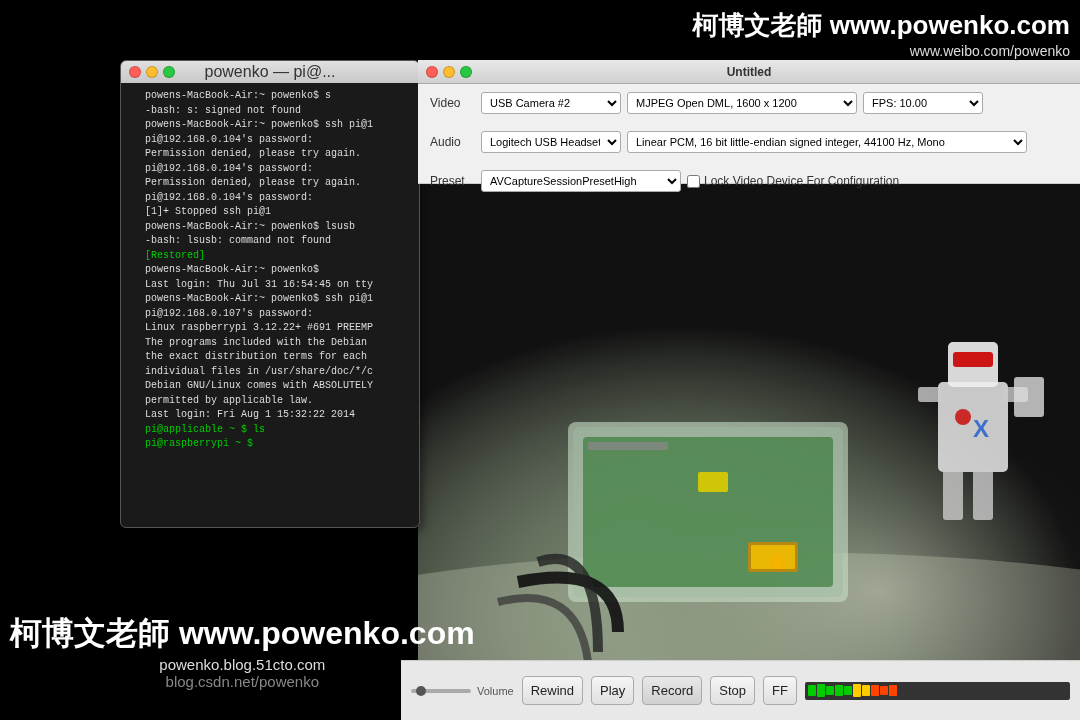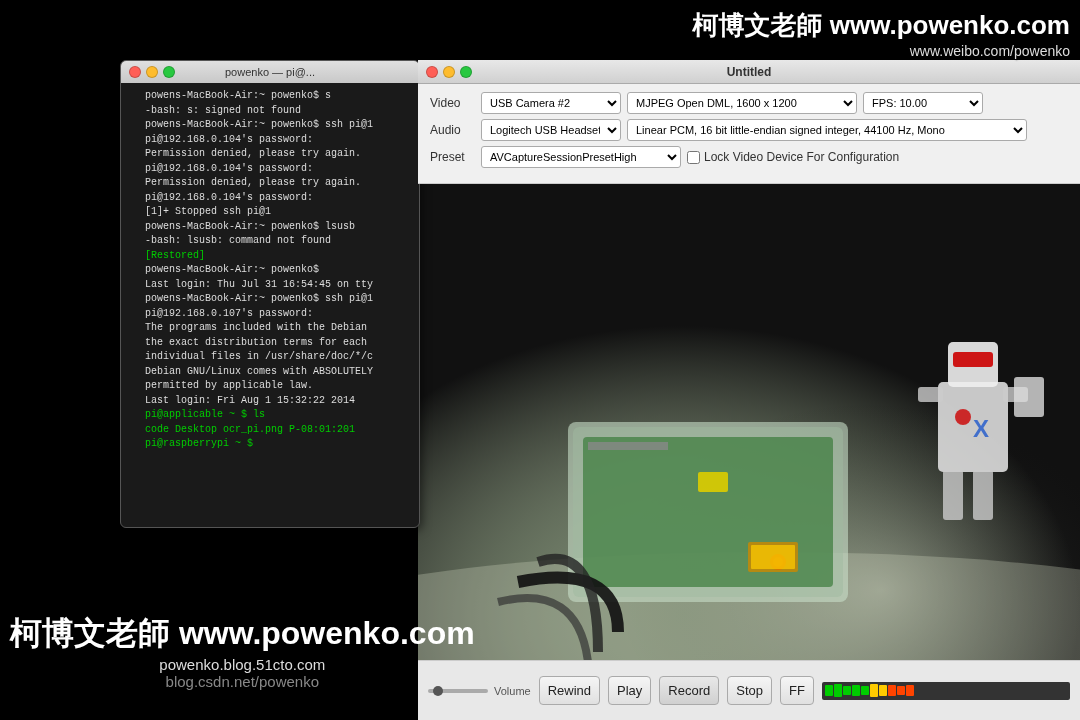--- a/index.html
+++ b/index.html
@@ -88,21 +88,21 @@
       border-radius: 50%;
       border: 1px solid rgba(0,0,0,0.2);
     }
     .tl-close { background: #ff5f57; }
     .tl-min { background: #febc2e; }
     .tl-max { background: #28c840; }
     .terminal-title {
       position: absolute;
       left: 50%;
       transform: translateX(-50%);
-      font-size: 11px;
+      font-size: 16px;
       color: #333;
       white-space: nowrap;
     }
     .terminal-content {
       padding: 6px 24px;
       font-family: Liberation Mono, monospace;
       font-size: 10px;
       color: #ddd;
       line-height: 1.45;
       overflow: hidden;
@@ -144,21 +144,21 @@
       right: 0;
       height: 100px;
       background: #f0f0f0;
       z-index: 60;
       padding: 8px 12px;
       border-bottom: 1px solid #ccc;
     }
     .control-row {
       display: flex;
       align-items: center;
-      margin-bottom: 5px;
+      margin-bottom: 17px;
       gap: 6px;
     }
     .control-label {
       font-size: 12px;
       color: #333;
       width: 45px;
       font-weight: 500;
     }
     select.ctrl-select {
       font-size: 11px;
@@ -204,21 +204,21 @@
       inset: 0;
       background:
         radial-gradient(ellipse at 60% 80%, rgba(255,255,200,0.3) 0%, transparent 50%),
         radial-gradient(ellipse at 30% 90%, rgba(200,220,200,0.2) 0%, transparent 40%);
     }
 
     
     .playback-bar {
       position: absolute;
       bottom: 0;
-      left: 418px;
+      left: 401px;
       right: 0;
       height: 60px;
       background: #e8e8e8;
       border-top: 1px solid #ccc;
       display: flex;
       align-items: center;
       padding: 0 10px;
       gap: 8px;
       z-index: 70;
     }
@@ -347,30 +347,30 @@
       <div>pi@192.168.0.104's password:</div>
       <div></div>
       <div>[1]+  Stopped                 ssh pi@1</div>
       <div>powens-MacBook-Air:~ powenko$ lsusb</div>
       <div>-bash: lsusb: command not found</div>
       <div><span class="green">   [Restored]</span></div>
       <div>powens-MacBook-Air:~ powenko$</div>
       <div>Last login: Thu Jul 31 16:54:45 on tty</div>
       <div>powens-MacBook-Air:~ powenko$ ssh pi@1</div>
       <div>pi@192.168.0.107's password:</div>
+      <div>Linux raspberrypi 3.12.22+ #691 PREEMP</div>
       <div></div>
       <div>The programs included with the Debian</div>
       <div>the exact distribution terms for each</div>
       <div>individual files in /usr/share/doc/*/c</div>
       <div></div>
       <div>Debian GNU/Linux comes with ABSOLUTELY</div>
       <div>permitted by applicable law.</div>
       <div>Last login: Fri Aug  1 15:32:22 2014</div>
       <div><span class="green">pi@applicable ~ $ ls</span></div>
-      <div><span class="green">code  Desktop  ocr_pi.png  P-08:01:201</span></div>
       <div><span class="green">pi@raspberrypi ~ $ </span></div>
     </div>
 </div>
 
 <div class="camera-titlebar">
   <div class="camera-titlebar-controls">
     <div class="tl tl-close"></div>
     <div class="tl tl-min"></div>
     <div class="tl tl-max"></div>
   </div>

